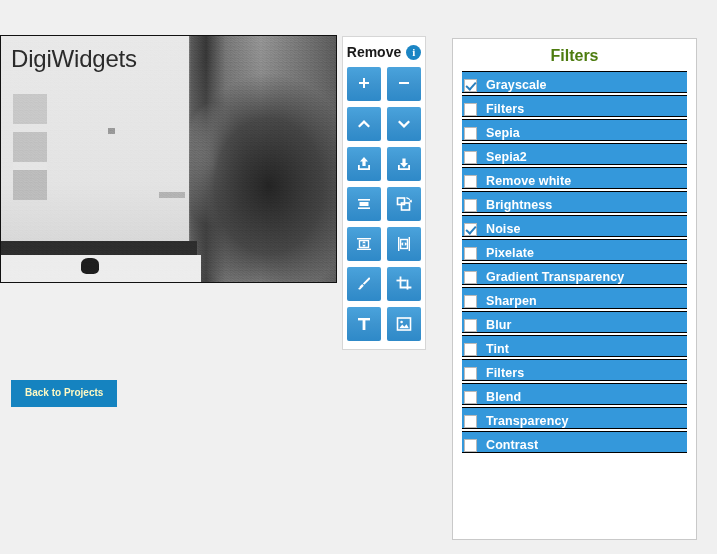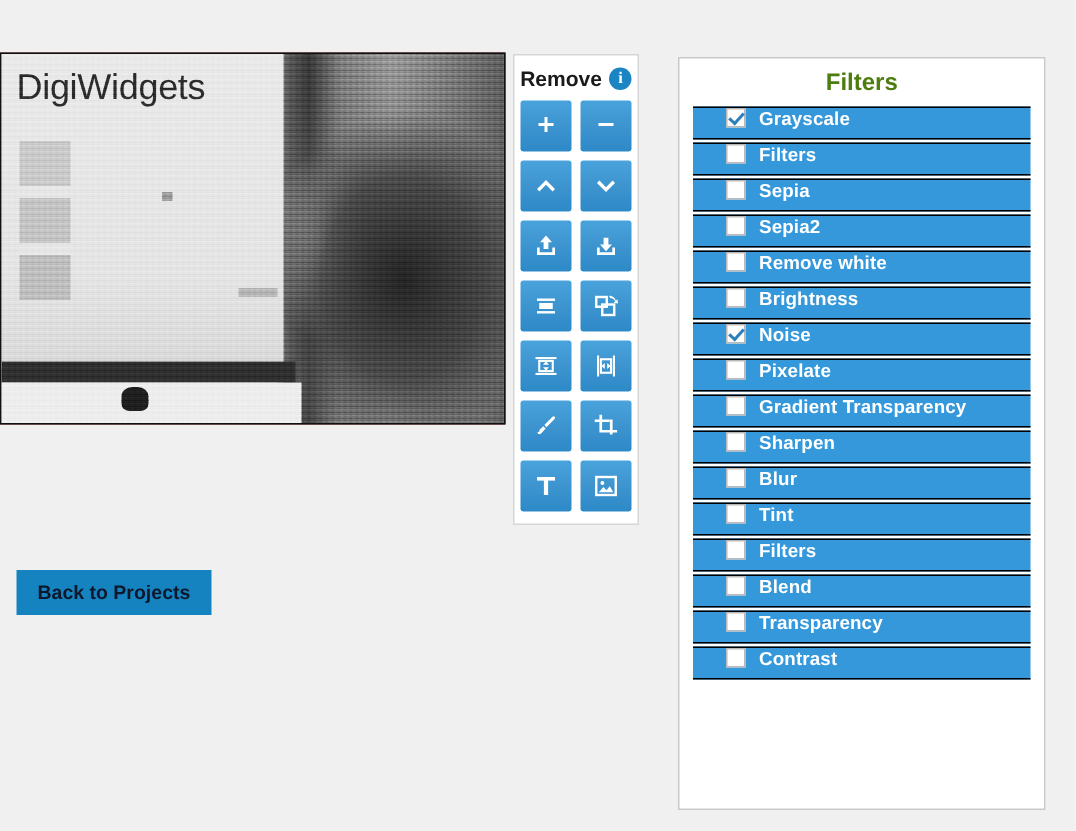--- a/index.html
+++ b/index.html
@@ -136,22 +136,22 @@
     background-size: 3px 4px, 4px 3px, 5px 5px;
   }
 
   
   #back-button {
     position: absolute;
     left: 11px;
     top: 380px;
     padding: 8px 14px 9px 14px;
     background: #1583c0;
-    color: #0f172a;
-    font-size: 13px;
+    color: #fef9c3;
+    font-size: 10px;
     font-weight: bold;
     border: none;
     border-radius: 0;
     cursor: pointer;
     font-family: "Liberation Sans", sans-serif;
     line-height: 1;
   }
 
   
   #tools-panel {
@@ -227,26 +227,26 @@
   }
   #filters-title {
     text-align: center;
     font-size: 16px;
     font-weight: bold;
     color: #4d7c0f;
     padding: 3px 0 6px 0;
   }
   .filter-row {
     display: flex;
-    align-items: flex-start;
+    align-items: flex-end;
     height: 22px;
     background: #3498db;
     border-top: 1px solid #000;
     border-bottom: 1px solid #000;
-    padding-left: 22px;
+    padding-left: 2px;
     box-sizing: border-box;
     cursor: pointer;
     margin-bottom: 2px;
   }
   .filter-row:first-of-type { border-top: 1px solid #000; }
   .cb {
     width: 13px;
     height: 13px;
     background: #ffffff;
     border: 1px solid #b9b9b9;

